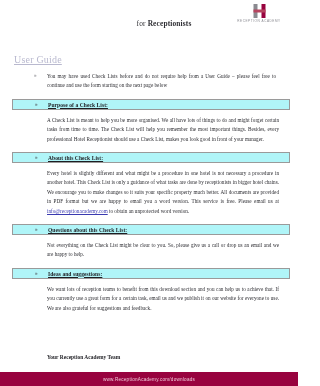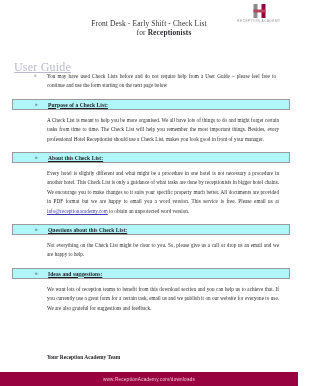--- a/index.html
+++ b/index.html
@@ -63,22 +63,22 @@
     color: #2e2e33;
     letter-spacing: 0.15px;
   }
   .doc-title .line2 { display: block; margin-left: 30px; }
   .doc-title .strong { font-weight: bold; }
 
   
   .user-guide {
     position: absolute;
     left: 14px;
-    top: 60px;
-    font-size: 12px;
+    top: 54px;
+    font-size: 10px;
     color: #b9b9cf;
     text-decoration: underline;
     letter-spacing: 0.2px;
   }
 
   
   .content {
     position: absolute;
     left: 0;
     top: 72px;
@@ -194,21 +194,20 @@
     <div class="logo">
       <svg class="logo-mark" viewBox="0 0 30 28">
         <rect x="3" y="0" width="8" height="28" fill="#8a8a90"></rect>
         <rect x="19" y="0" width="8" height="28" fill="#98033f"></rect>
         <rect x="3" y="11" width="24" height="6" fill="#b5445f"></rect>
       </svg>
       <span class="logo-words">RECEPTION ACADEMY</span>
     </div>
 
     <div class="doc-title">
-      <span>Front Desk - Early Shift - Check List</span>
       <span class="line2"><span>for </span><span class="strong">Receptionists</span></span>
     </div>
   </div>
 
   <div class="user-guide">User Guide</div>
 
   <div class="content">
 
     <div class="intro-bullet">
       <span class="marker">»</span>

